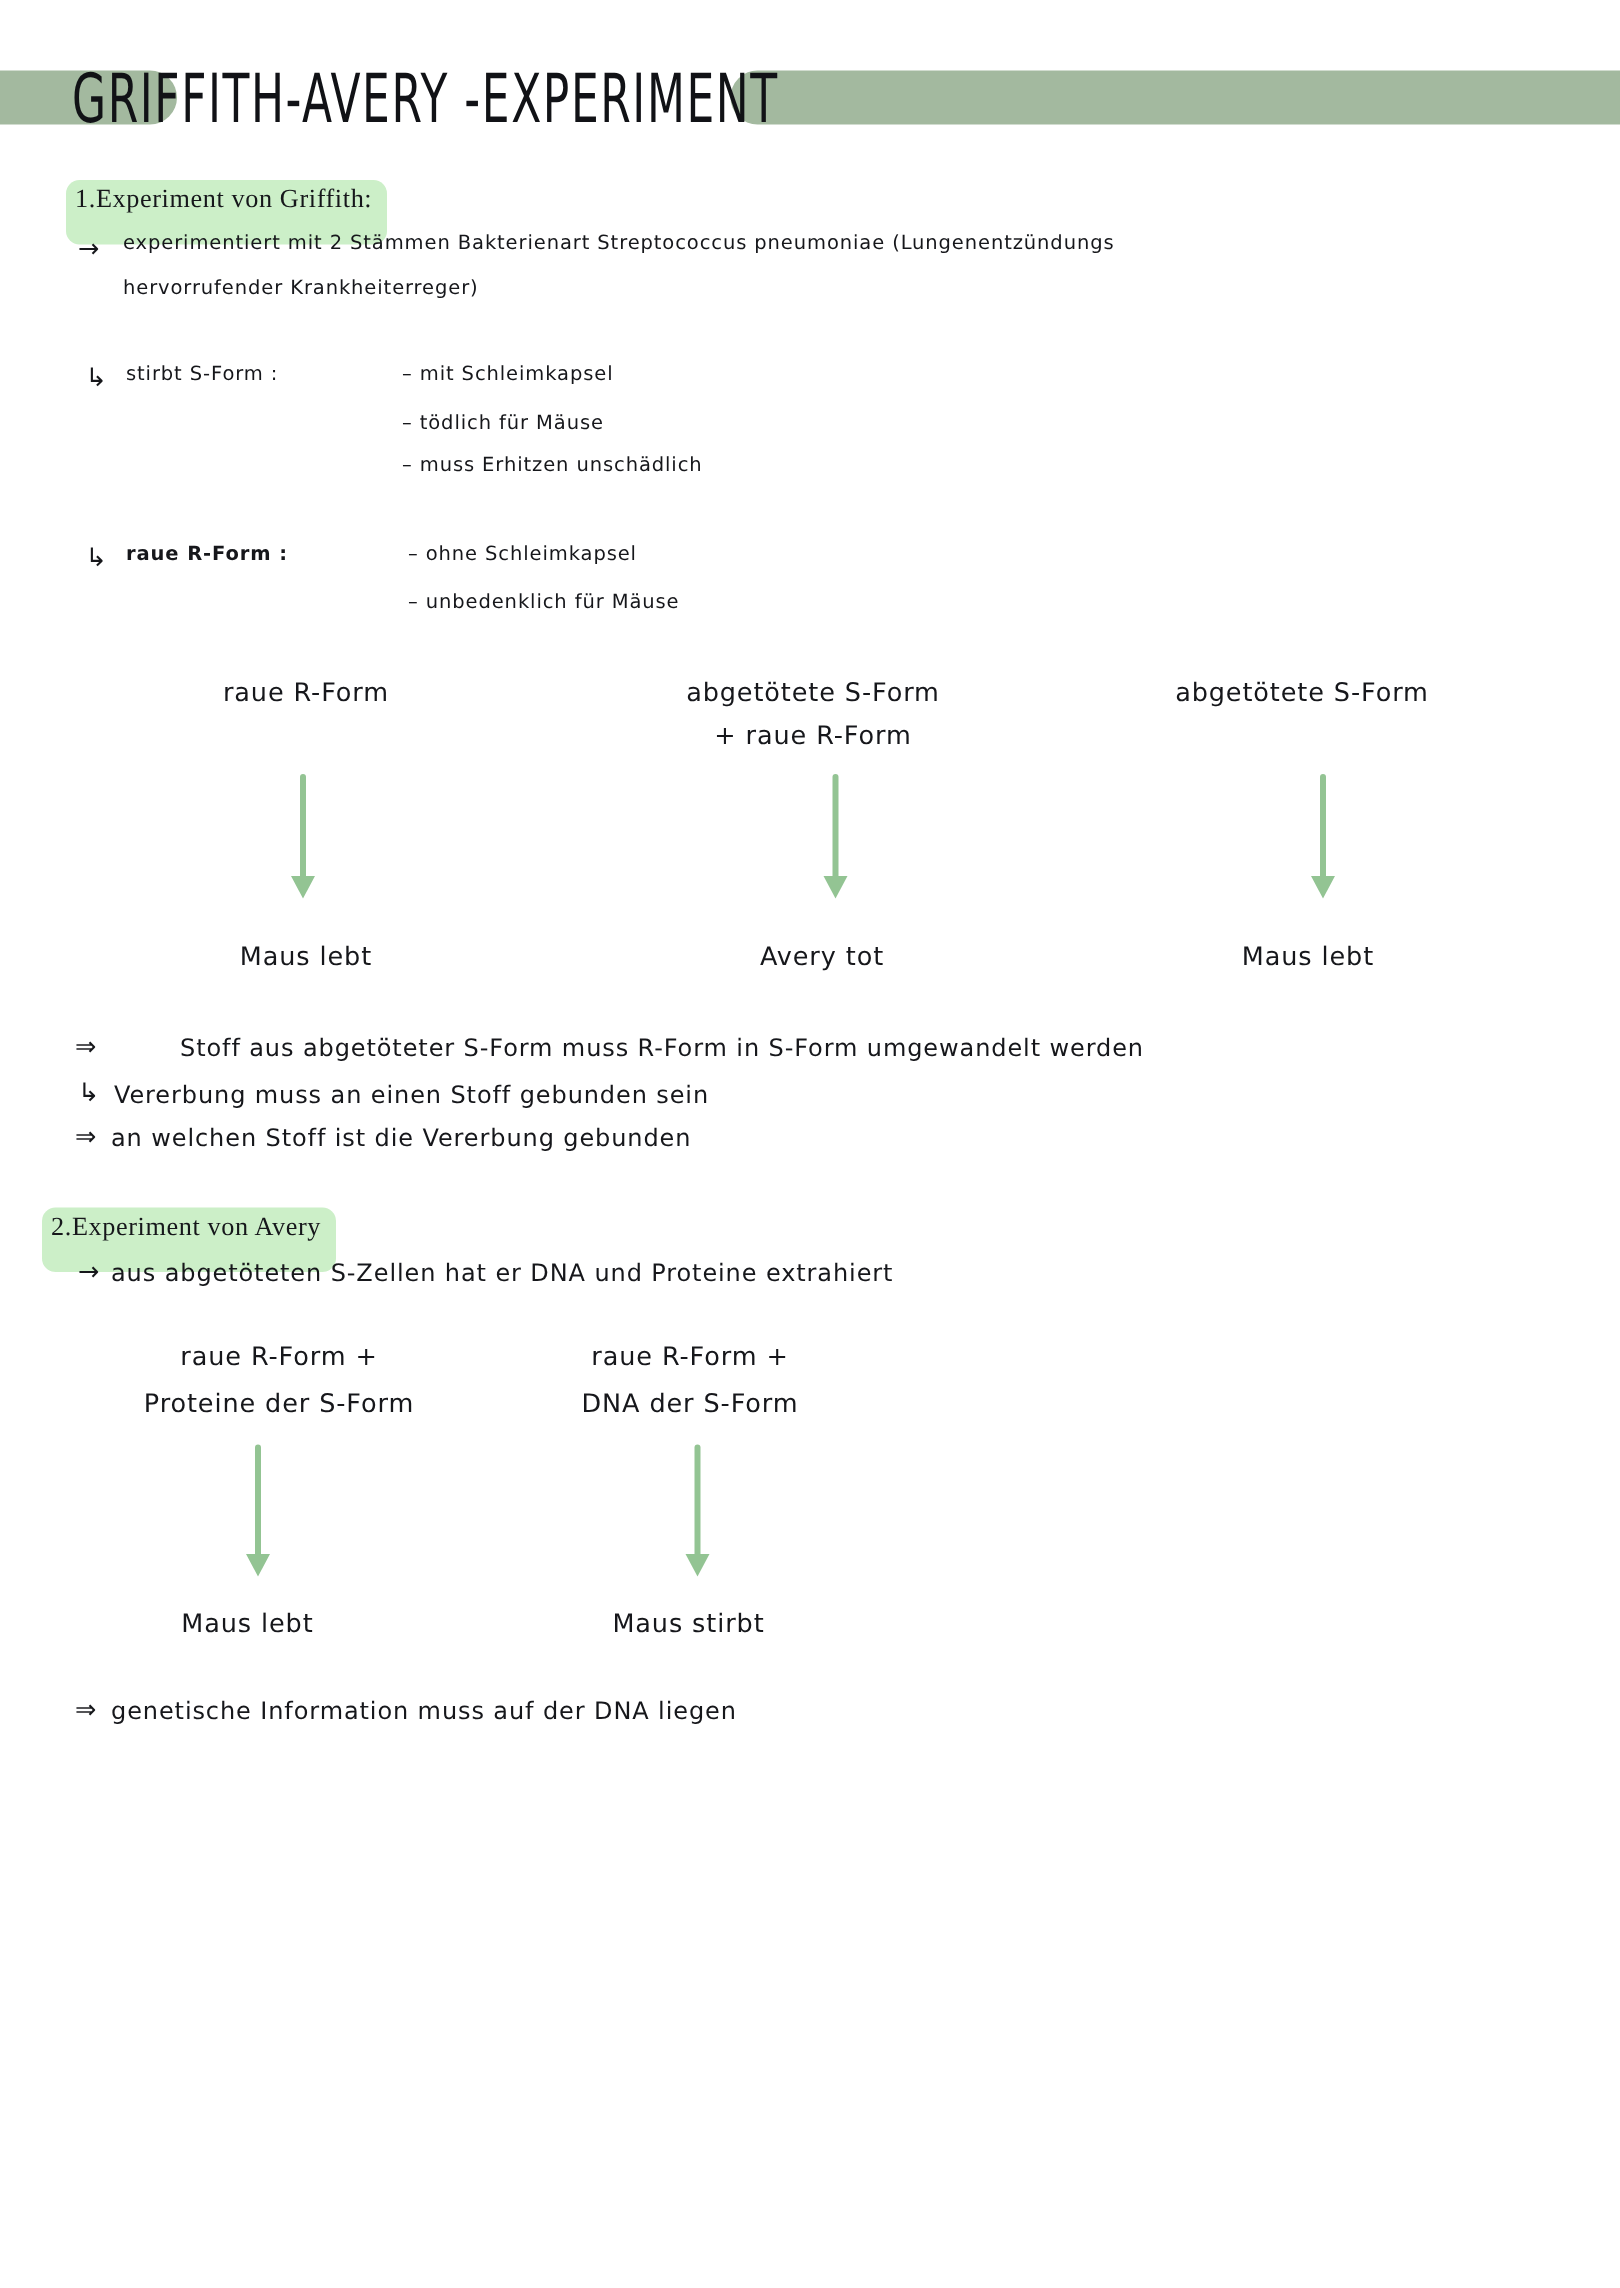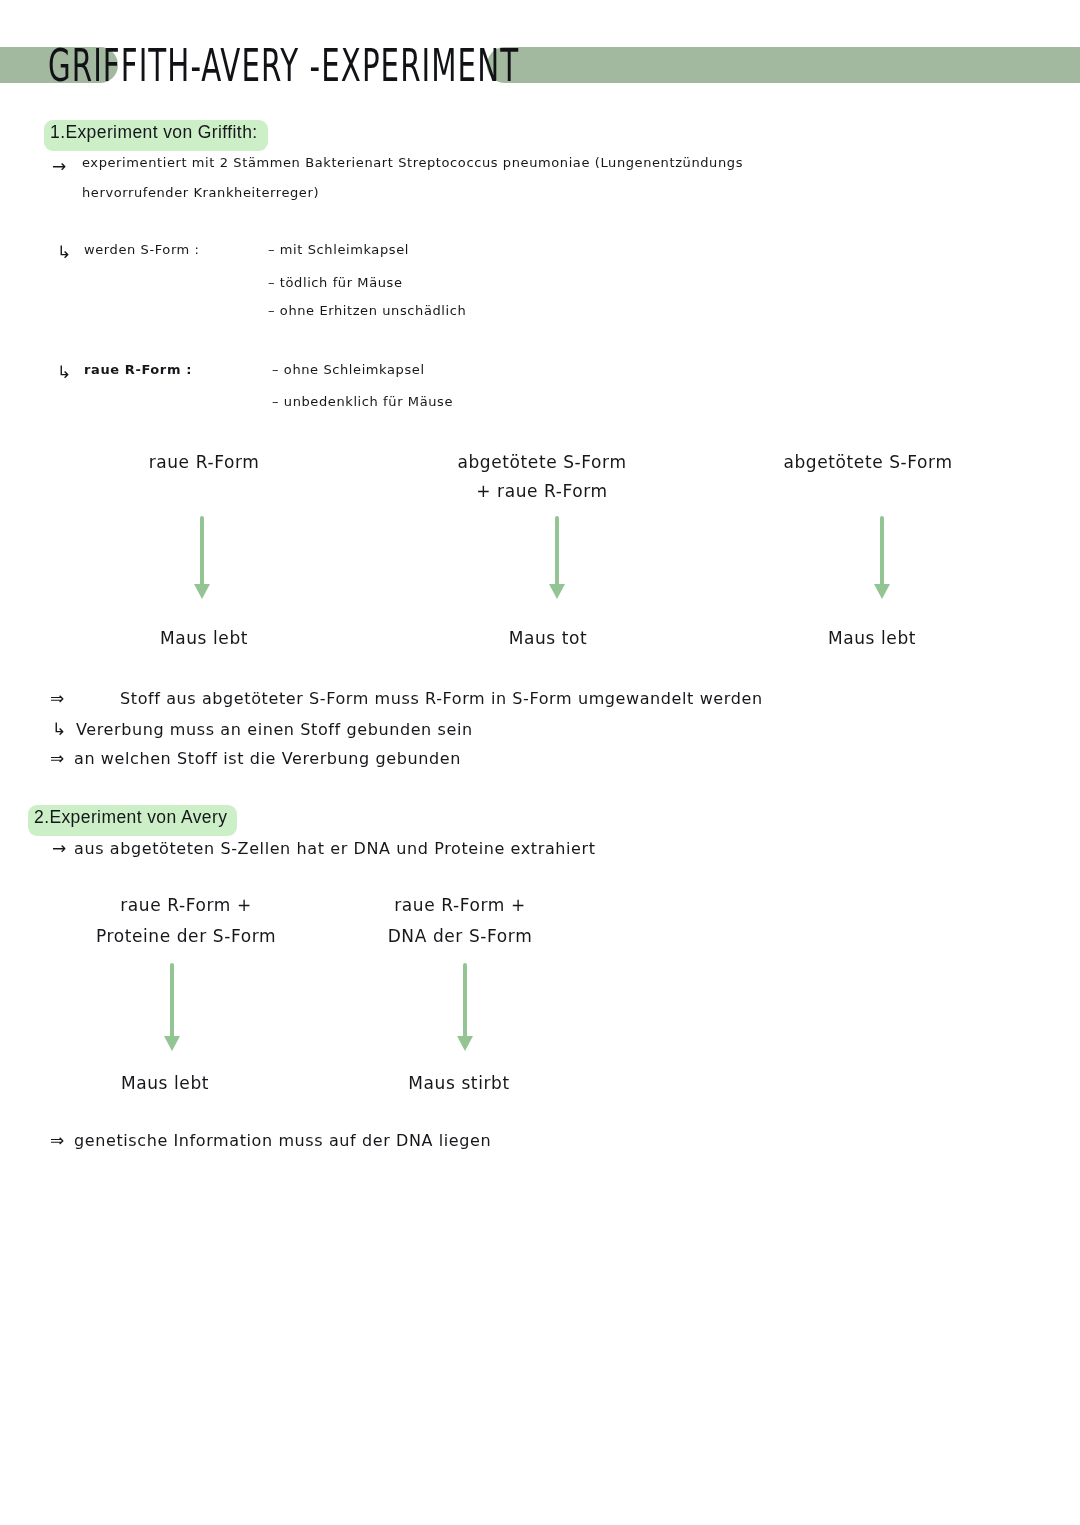--- a/index.html
+++ b/index.html
@@ -68,22 +68,22 @@
   .hw.sm { font-size: 16px; }
 
   .section-head {
     position: absolute;
     white-space: nowrap;
     font-size: 17.5px;
     letter-spacing: 0.4px;
     color: #16171b;
     background: #ccefc8;
     border-radius: 9px;
-    padding: 2px 10px 8px 6px;
-    font-family: Liberation Sans, sans-serif;
+    padding: 2px 10px 20px 6px;
+    font-family: Liberation Serif, serif;
   }
 
   .marker {
     position: absolute;
     font-size: 17px;
     color: #16171b;
     font-family: "DejaVu Sans", sans-serif;
   }
 
   
@@ -129,44 +129,44 @@
 </div>
 <div class="page-title">GRIFFITH-AVERY  -EXPERIMENT</div>
 
 <div class="section-head" style="left:44px; top:120px;">1.Experiment von Griffith:</div>
 
 <div class="marker" style="left:52px; top:156px;">→</div>
 <div class="hw" style="left:82px; top:155px;">experimentiert mit  2 Stämmen  Bakterienart  Streptococcus  pneumoniae (Lungenentzündungs</div>
 <div class="hw" style="left:82px; top:185px;">hervorrufender  Krankheiterreger)</div>
 
 <div class="marker" style="left:57px; top:242px;">↳</div>
-<div class="hw" style="left:84px; top:242px;">werden  S-Form :</div>
+<div class="hw" style="left:84px; top:242px;">stirbt  S-Form :</div>
 <div class="hw" style="left:268px; top:242px;">–  mit Schleimkapsel</div>
 <div class="hw" style="left:268px; top:275px;">–  tödlich für Mäuse</div>
-<div class="hw" style="left:268px; top:303px;">–  ohne Erhitzen unschädlich</div>
+<div class="hw" style="left:268px; top:303px;">–  muss Erhitzen unschädlich</div>
 
 <div class="marker" style="left:57px; top:362px;">↳</div>
 <div class="hw" style="left:84px; top:362px;font-weight:bold;">raue  R-Form :</div>
 <div class="hw" style="left:272px; top:362px;">–  ohne  Schleimkapsel</div>
 <div class="hw" style="left:272px; top:394px;">–  unbedenklich für Mäuse</div>
 
 <div class="col-label" style="left:204px; top:452px;">raue  R-Form</div>
 <div class="arrow" style="left:192px; top:516px; width:20px; height:85px;">
   <div class="shaft" style="height:70px;"></div>
   <div class="head" style="top:68px;"></div>
 </div>
 <div class="col-label" style="left:204px; top:628px;">Maus lebt</div>
 
 <div class="col-label" style="left:542px; top:452px;">abgetötete S-Form</div>
 <div class="col-label" style="left:542px; top:481px;">+ raue  R-Form</div>
 <div class="arrow" style="left:547px; top:516px; width:20px; height:85px;">
   <div class="shaft" style="height:70px;"></div>
   <div class="head" style="top:68px;"></div>
 </div>
-<div class="col-label" style="left:548px; top:628px;">Maus tot</div>
+<div class="col-label" style="left:548px; top:628px;">Avery tot</div>
 
 <div class="col-label" style="left:868px; top:452px;">abgetötete  S-Form</div>
 <div class="arrow" style="left:872px; top:516px; width:20px; height:85px;">
   <div class="shaft" style="height:70px;"></div>
   <div class="head" style="top:68px;"></div>
 </div>
 <div class="col-label" style="left:872px; top:628px;">Maus  lebt</div>
 
 <div class="marker" style="left:50px; top:688px;">⇒</div>
 <div class="hw sm" style="left:76px; top:689px;margin-left:44px;">Stoff  aus abgetöteter   S-Form muss R-Form  in  S-Form umgewandelt werden</div>

